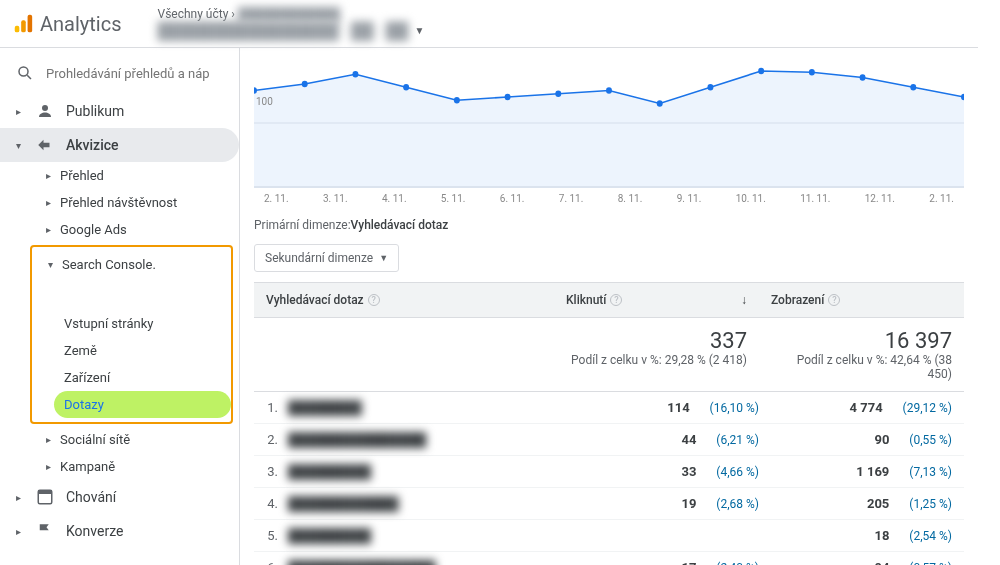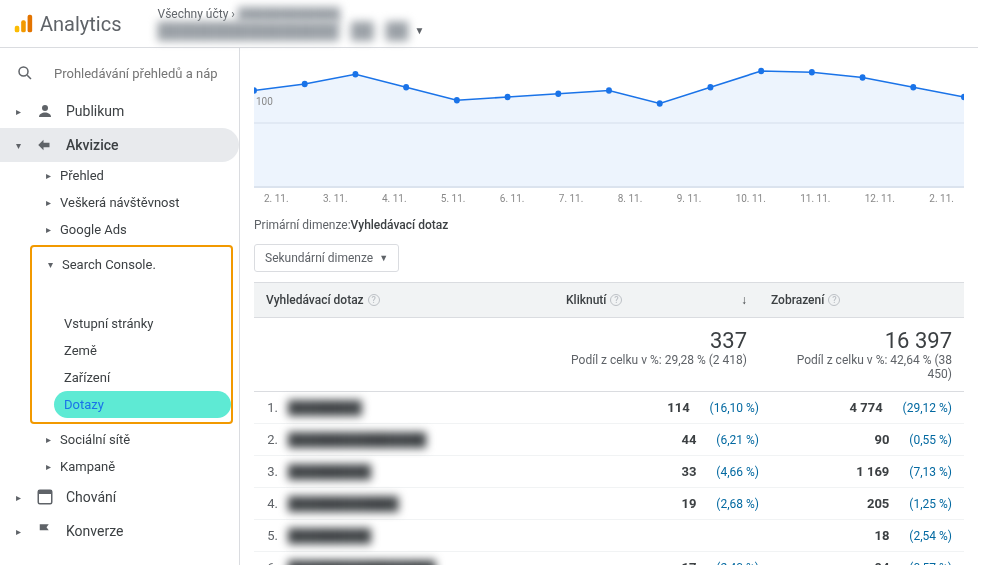--- a/index.html
+++ b/index.html
@@ -7,32 +7,32 @@
 .app { width:978px; height:565px; display:flex; flex-direction:column; overflow:hidden; }
 .topbar { height:48px; display:flex; align-items:center; padding:0 12px; border-bottom:1px solid #dadce0; }
 .logo { display:flex; align-items:center; gap:6px; margin-right:8px; }
 .logo-icon { width:22px; height:22px; }
 .logo-text { font-size:20px; color:#5f6368; }
 .crumbs { font-size:12px; color:#5f6368; margin-left:28px; }
 .crumbs .line2 { display:flex; align-items:center; gap:6px; }
 .blurred { filter:blur(4px); color:#9aa0a6; }
 .body { display:flex; flex:1; overflow:hidden; }
 .sidebar { width:240px; border-right:1px solid #dadce0; padding-top:8px; overflow-y:auto; }
-.search-row { display:flex; align-items:center; gap:20px; padding:8px 16px 12px; color:#5f6368; }
+.search-row { display:flex; align-items:center; gap:12px; padding:8px 16px 12px; color:#5f6368; }
 .search-row input { border:none; outline:none; font-size:13px; flex:1; color:#5f6368; }
 .nav-item { display:flex; align-items:center; gap:12px; padding:8px 16px; cursor:pointer; font-size:14px; color:#3c4043; border-radius:0 20px 20px 0; }
 .nav-item.selected { background:#e8eaed; font-weight:500; }
 .nav-item .caret { width:8px; font-size:10px; color:#5f6368; }
 .nav-icon { width:18px; height:18px; color:#5f6368; }
 .nav-sub { padding-left:46px; font-size:13px; color:#3c4043; }
 .nav-sub .sub { padding:6px 0; cursor:pointer; display:flex; align-items:center; gap:6px; }
 .nav-sub .sub .caret { font-size:10px; color:#5f6368; width:8px; }
 .nav-sub2 { padding-left:16px;margin-top:32px; }
 .nav-sub2 .sub2 { padding:6px 0; cursor:pointer; font-size:13px; }
-.nav-sub2 .sub2.active { color:#1a73e8; background:#5eead4; border-radius:14px; padding-left:10px; margin-left:-10px; padding-right:10px; }
+.nav-sub2 .sub2.active { color:#1a73e8; background:#bef264; border-radius:14px; padding-left:10px; margin-left:-10px; padding-right:10px; }
 .highlight-box { border:2px solid #f29900; border-radius:4px; margin:2px 6px 2px 30px; padding:4px 0; }
 .main { flex:1; overflow:auto; position:relative; }
 .chart { height:130px; position:relative; margin:10px 14px 0 14px; }
 .chart-line { stroke:#1a73e8; stroke-width:1.5; fill:none; }
 .chart-area { fill:rgba(26,115,232,0.08); }
 .chart-point { fill:#1a73e8; }
 .chart-axis-y { position:absolute; left:2px; top:38px; font-size:10px; color:#888; }
 .chart-axis-x { display:flex; justify-content:space-between; position:absolute; bottom:-16px; left:10px; right:10px; font-size:10px; color:#888; }
 .controls { margin:30px 14px 10px; font-size:12px; color:#5f6368; }
 .controls .dim-row { display:flex; margin-bottom:12px; }
@@ -113,21 +113,21 @@
         <span>Akvizice</span>
       </div>
 
       <div class="nav-sub">
         <div class="sub">
             <span class="caret spacer">▸</span>
             <span>Přehled</span>
           </div>
         <div class="sub">
             <span class="caret">▸</span>
-            <span>Veškerá návštěvnost</span>
+            <span>Přehled návštěvnost</span>
           </div>
         <div class="sub">
             <span class="caret">▸</span>
             <span>Google Ads</span>
           </div>
       </div>
 
       <div class="highlight-box">
         <div class="nav-sub" style="padding-left:16px;">
           <div class="sub">

